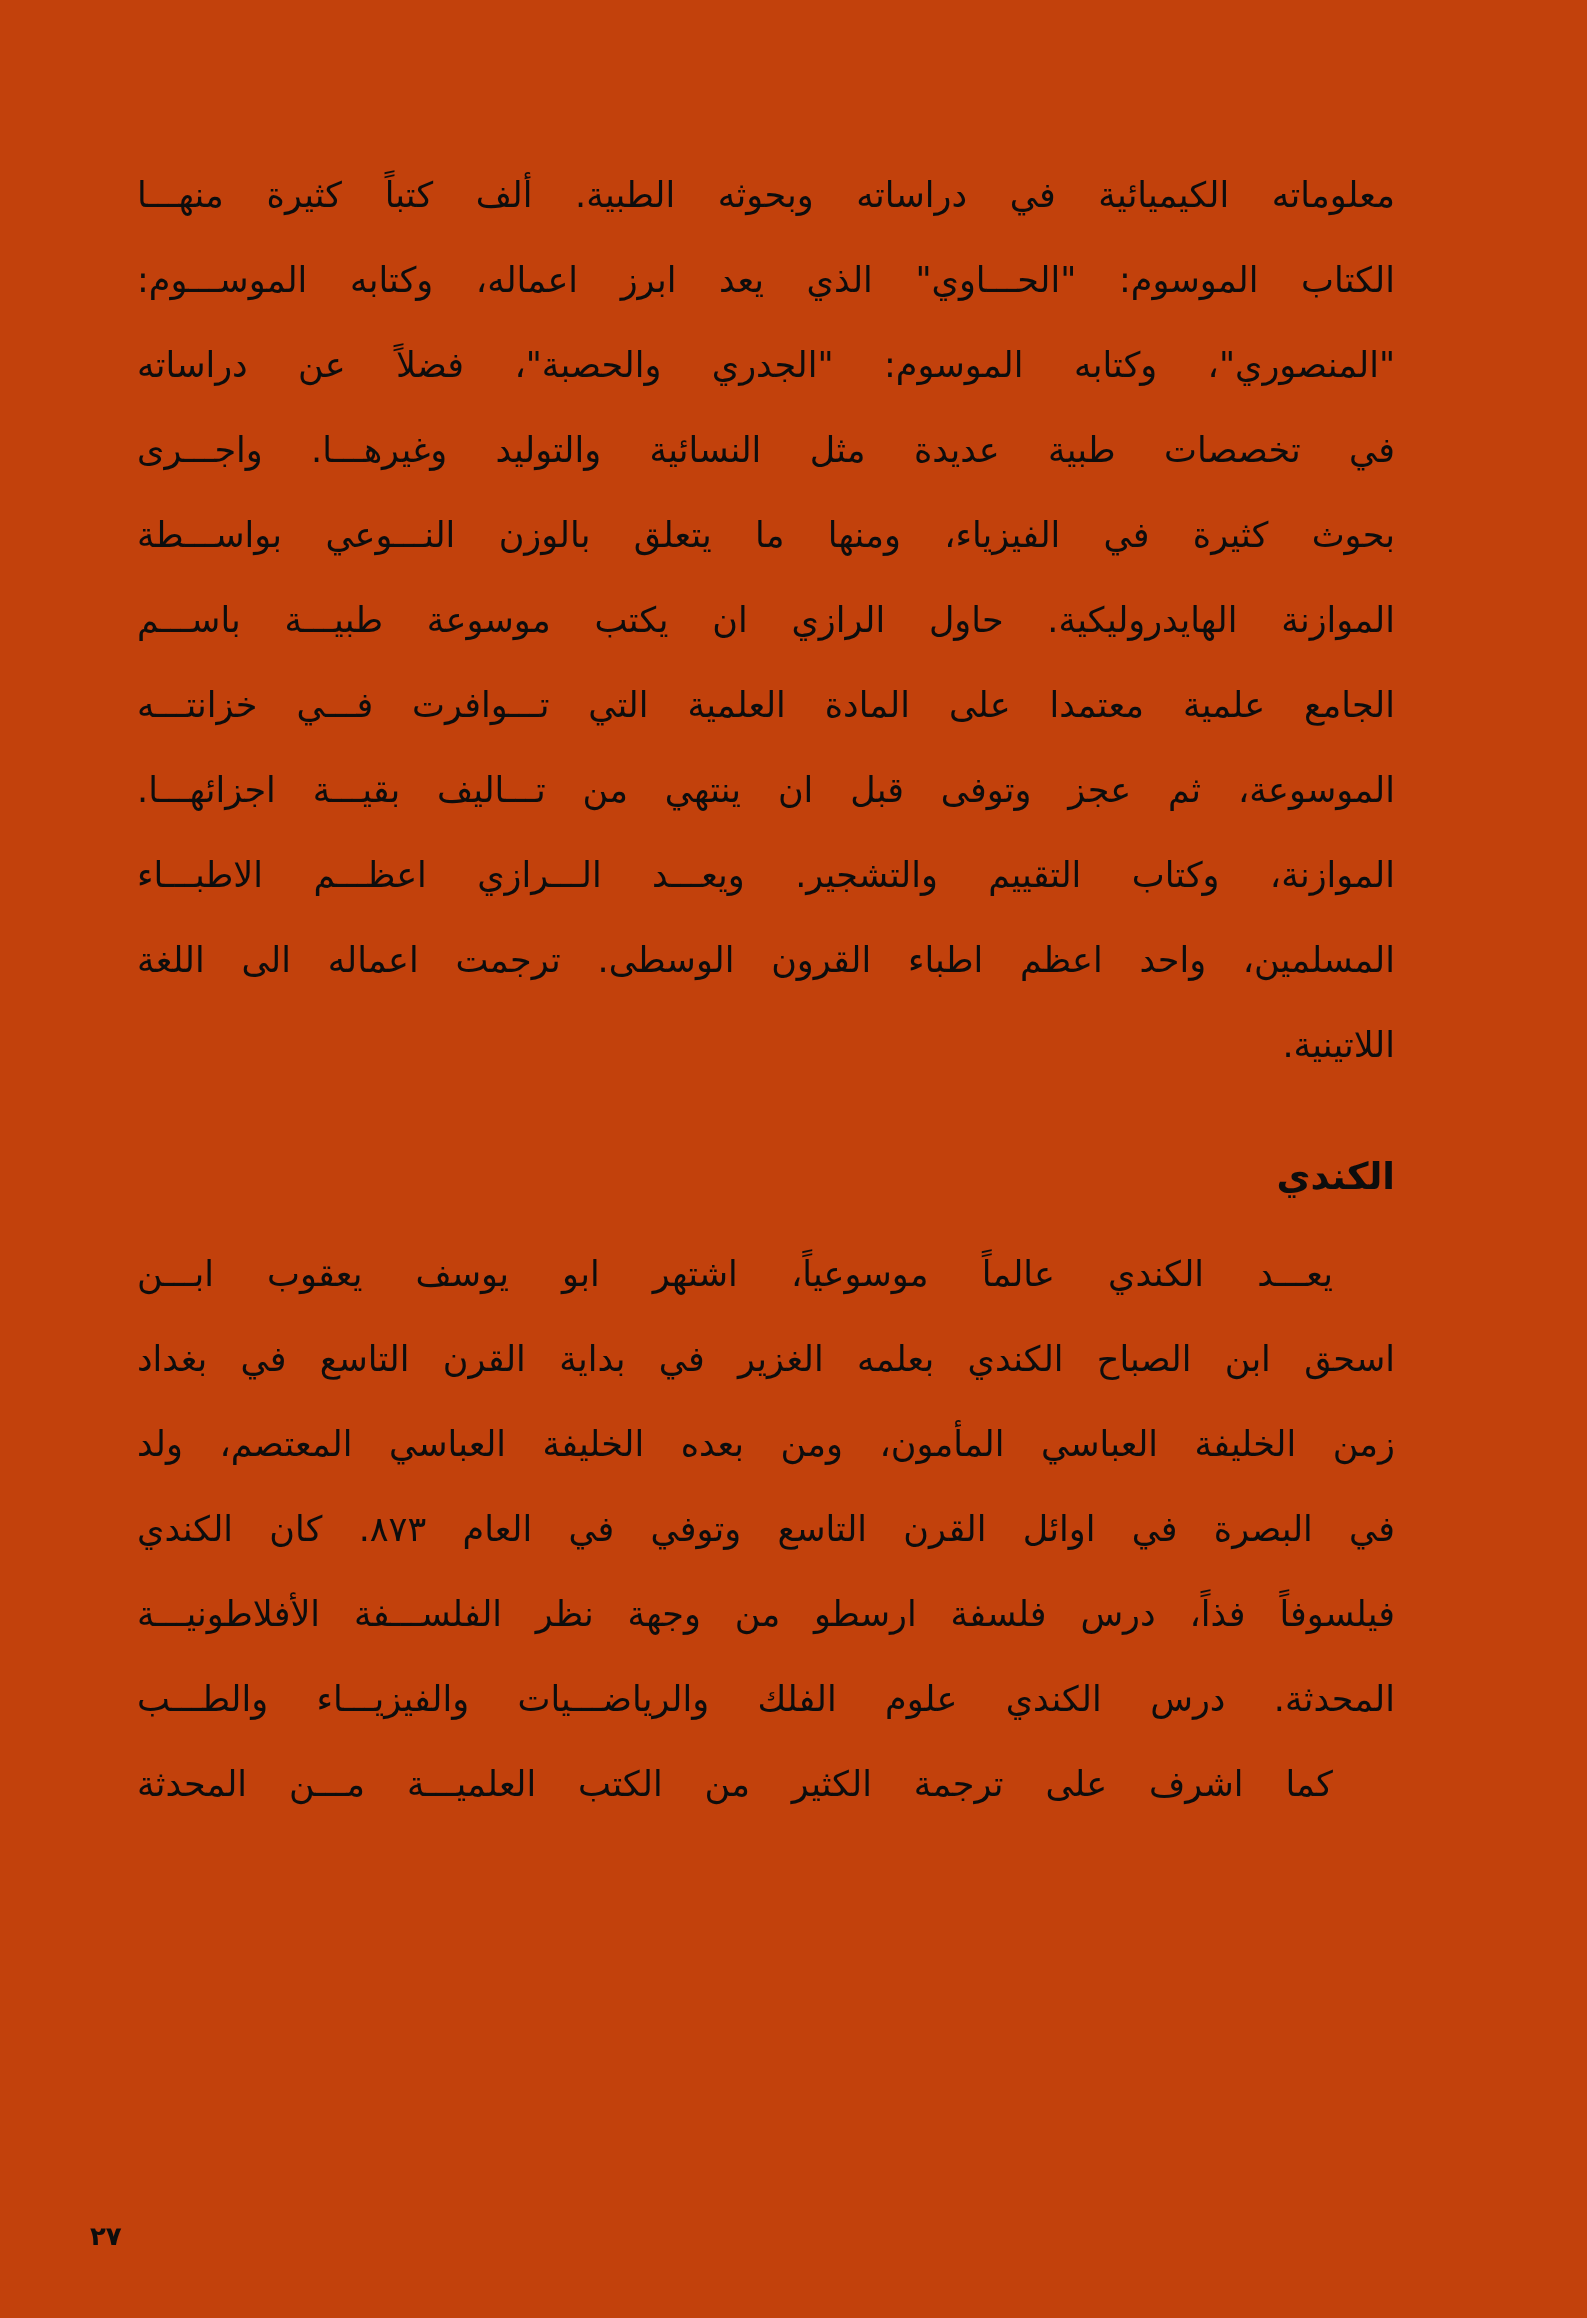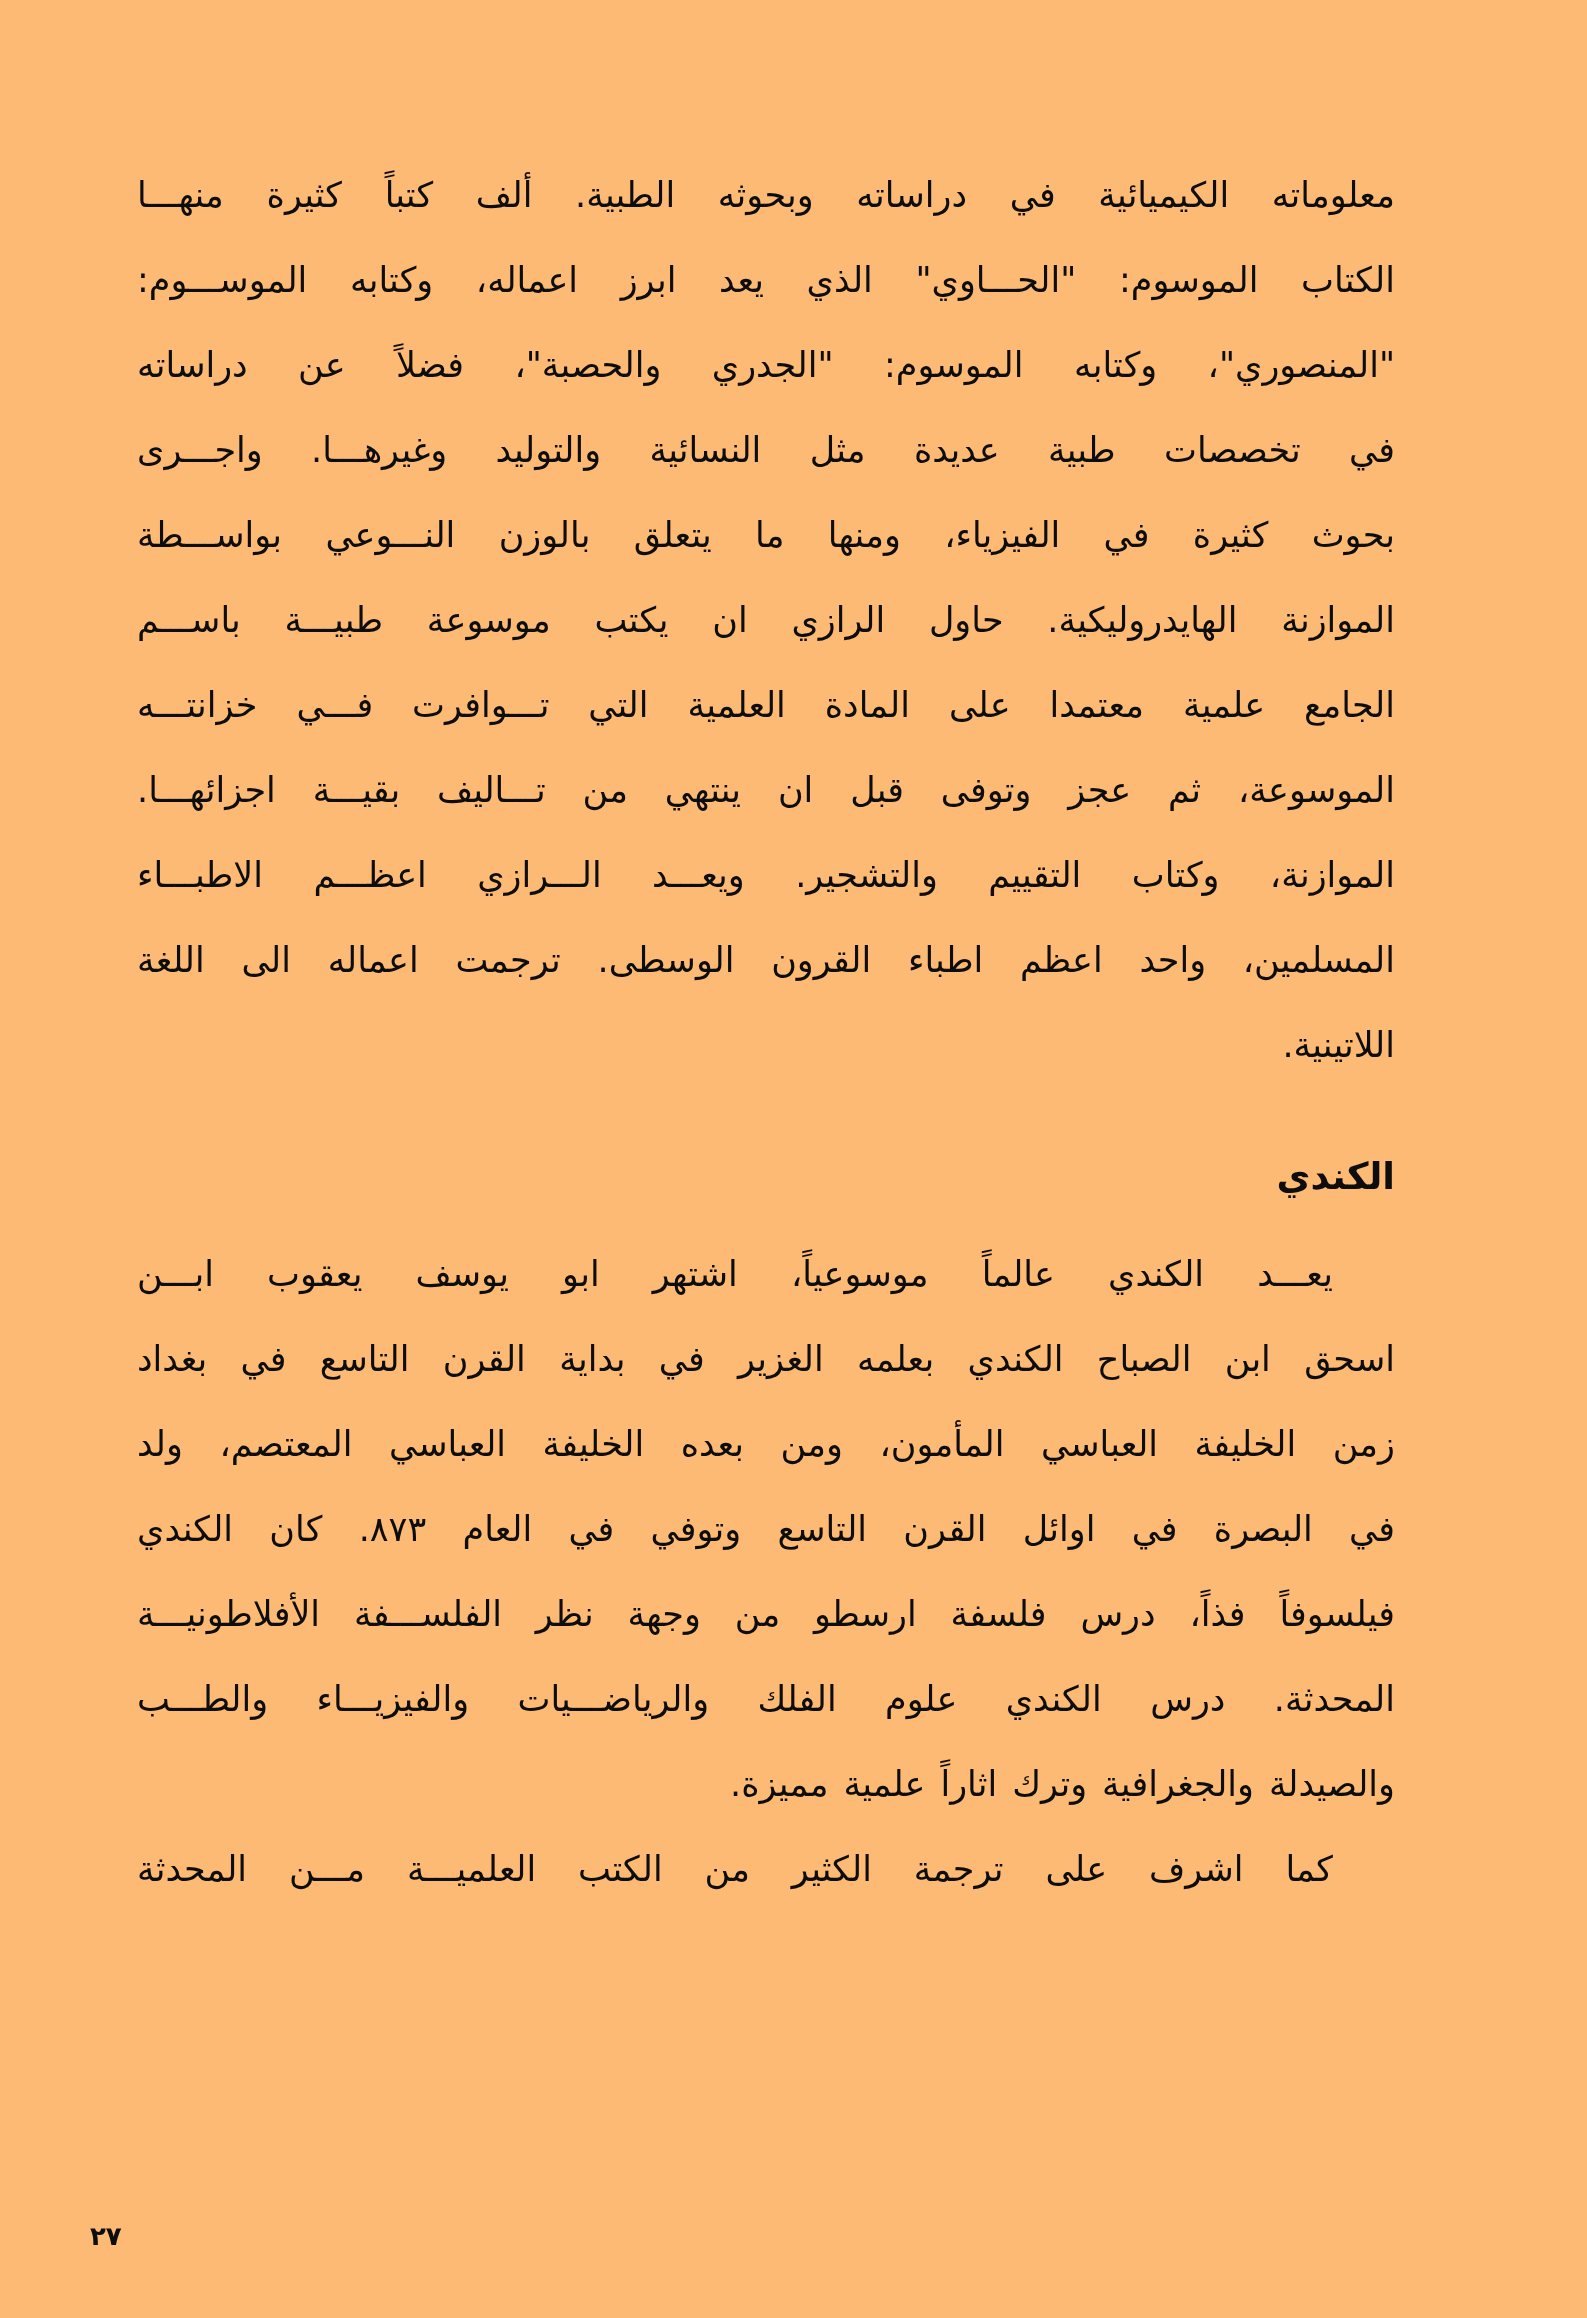--- a/index.html
+++ b/index.html
@@ -8,21 +8,21 @@
     width: 1587px;
     height: 2319px;
     background: #ffffff;
     font-family: "DejaVu Sans", sans-serif;
   }
 
   .page {
     position: relative;
     width: 1587px;
     height: 2319px;
-    background: #fdba74;
+    background: #c2410c;
     overflow: hidden;
     color: #0d0d0d;
   }
 
   .text-block {
     position: absolute;
     top: 153px;
     right: 192px;
     left: 137px;
     direction: rtl;
@@ -94,21 +94,20 @@
 
     <div class="heading">الكندي</div>
 
     <div>
       <div class="line indent">يعـــد الكندي عالماً موسوعياً، اشتهر ابو يوسف يعقوب ابـــن</div>
       <div class="line">اسحق ابن الصباح الكندي بعلمه الغزير في بداية القرن التاسع في بغداد</div>
       <div class="line">زمن الخليفة العباسي المأمون، ومن بعده الخليفة العباسي المعتصم، ولد</div>
       <div class="line">في البصرة في اوائل القرن التاسع وتوفي في العام ٨٧٣. كان الكندي</div>
       <div class="line">فيلسوفاً فذاً، درس فلسفة ارسطو من وجهة نظر الفلســـفة الأفلاطونيـــة</div>
       <div class="line">المحدثة. درس الكندي علوم الفلك والرياضـــيات والفيزيـــاء والطـــب</div>
-      <div class="line end">والصيدلة والجغرافية وترك اثاراً علمية مميزة.</div>
     </div>
 
     <div>
       <div class="line indent">كما اشرف على ترجمة الكثير من الكتب العلميـــة مـــن المحدثة</div>
     </div>
 
   </div>
 
   <div class="page-number">٢٧</div>
 

